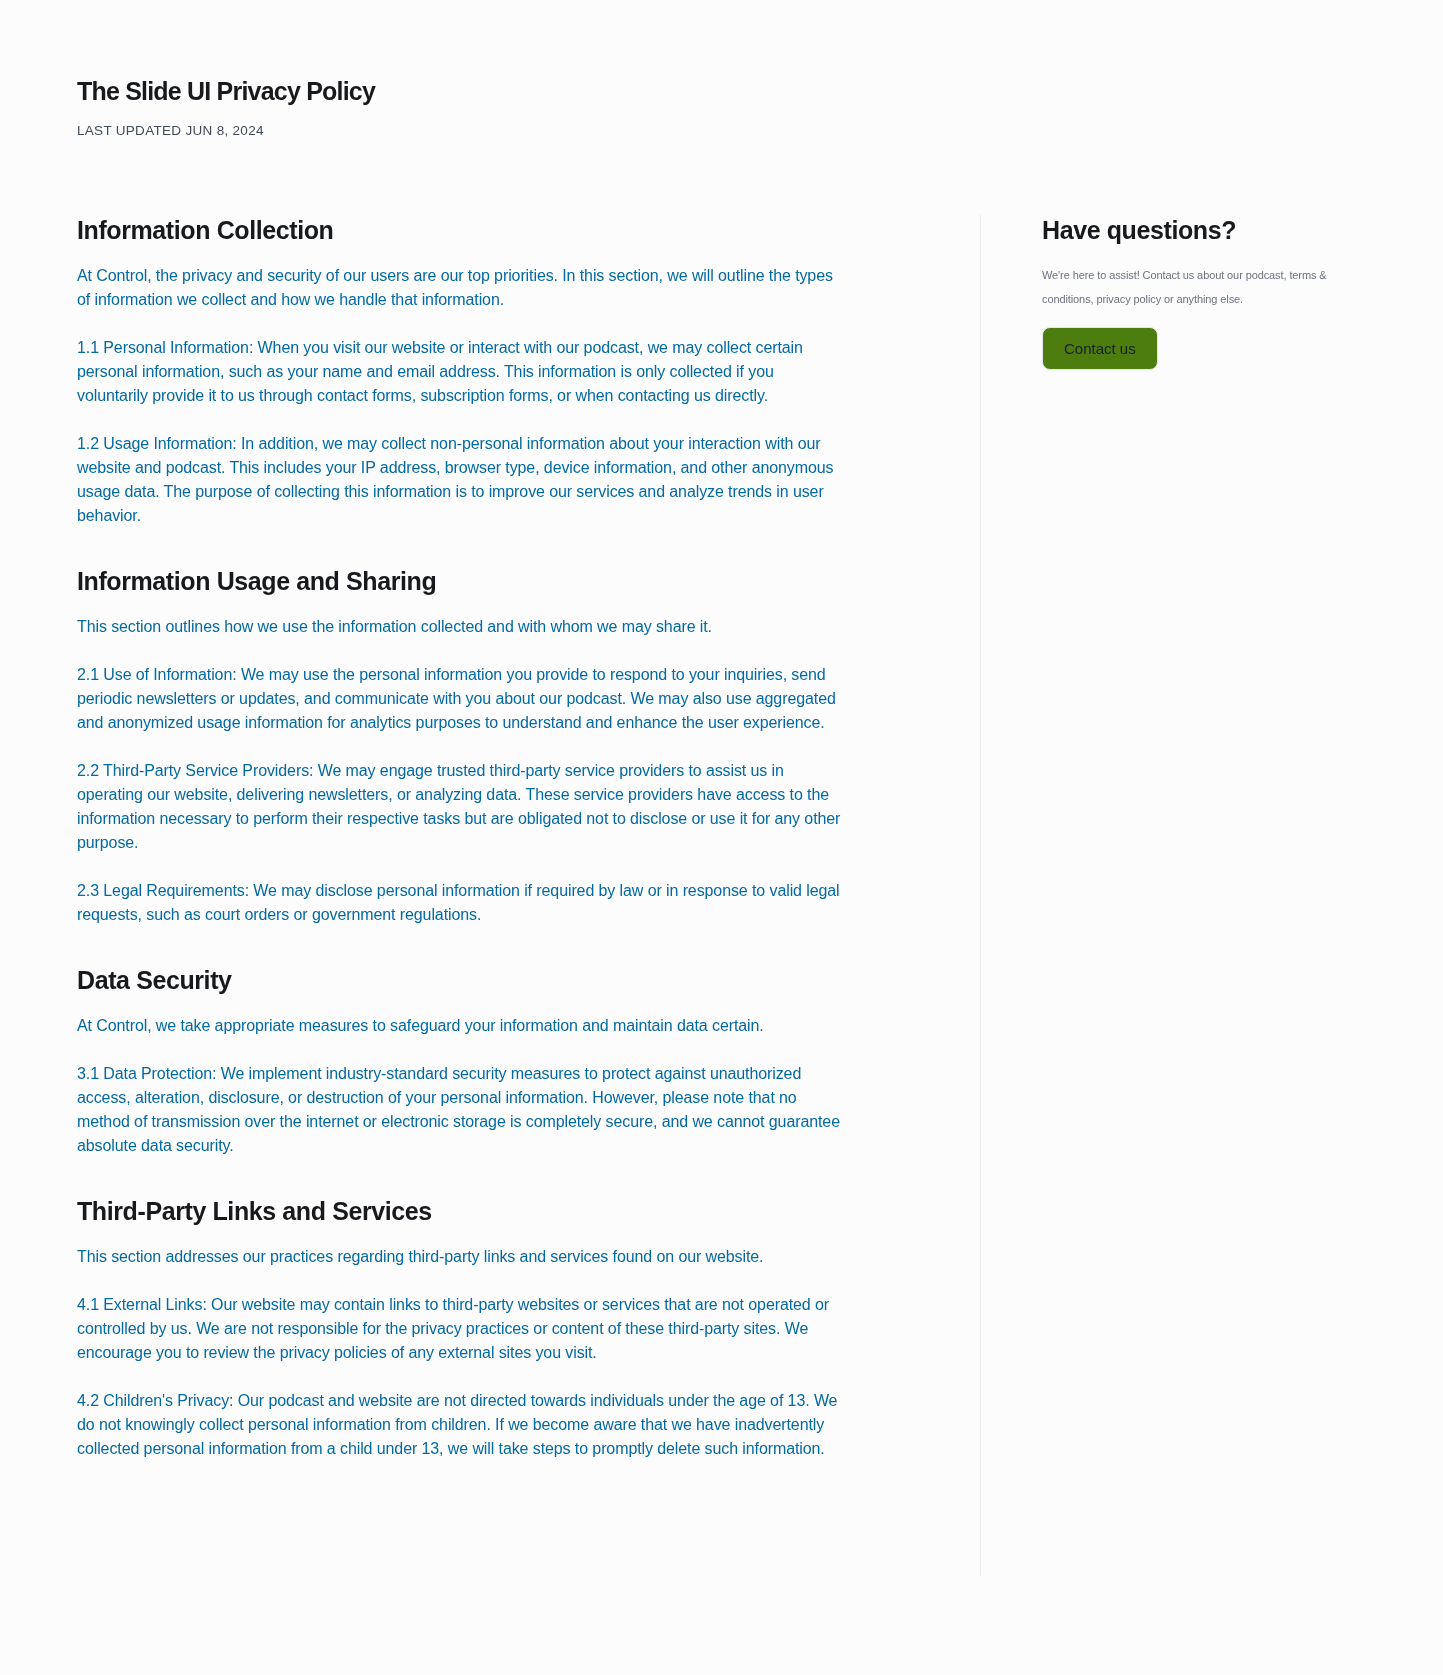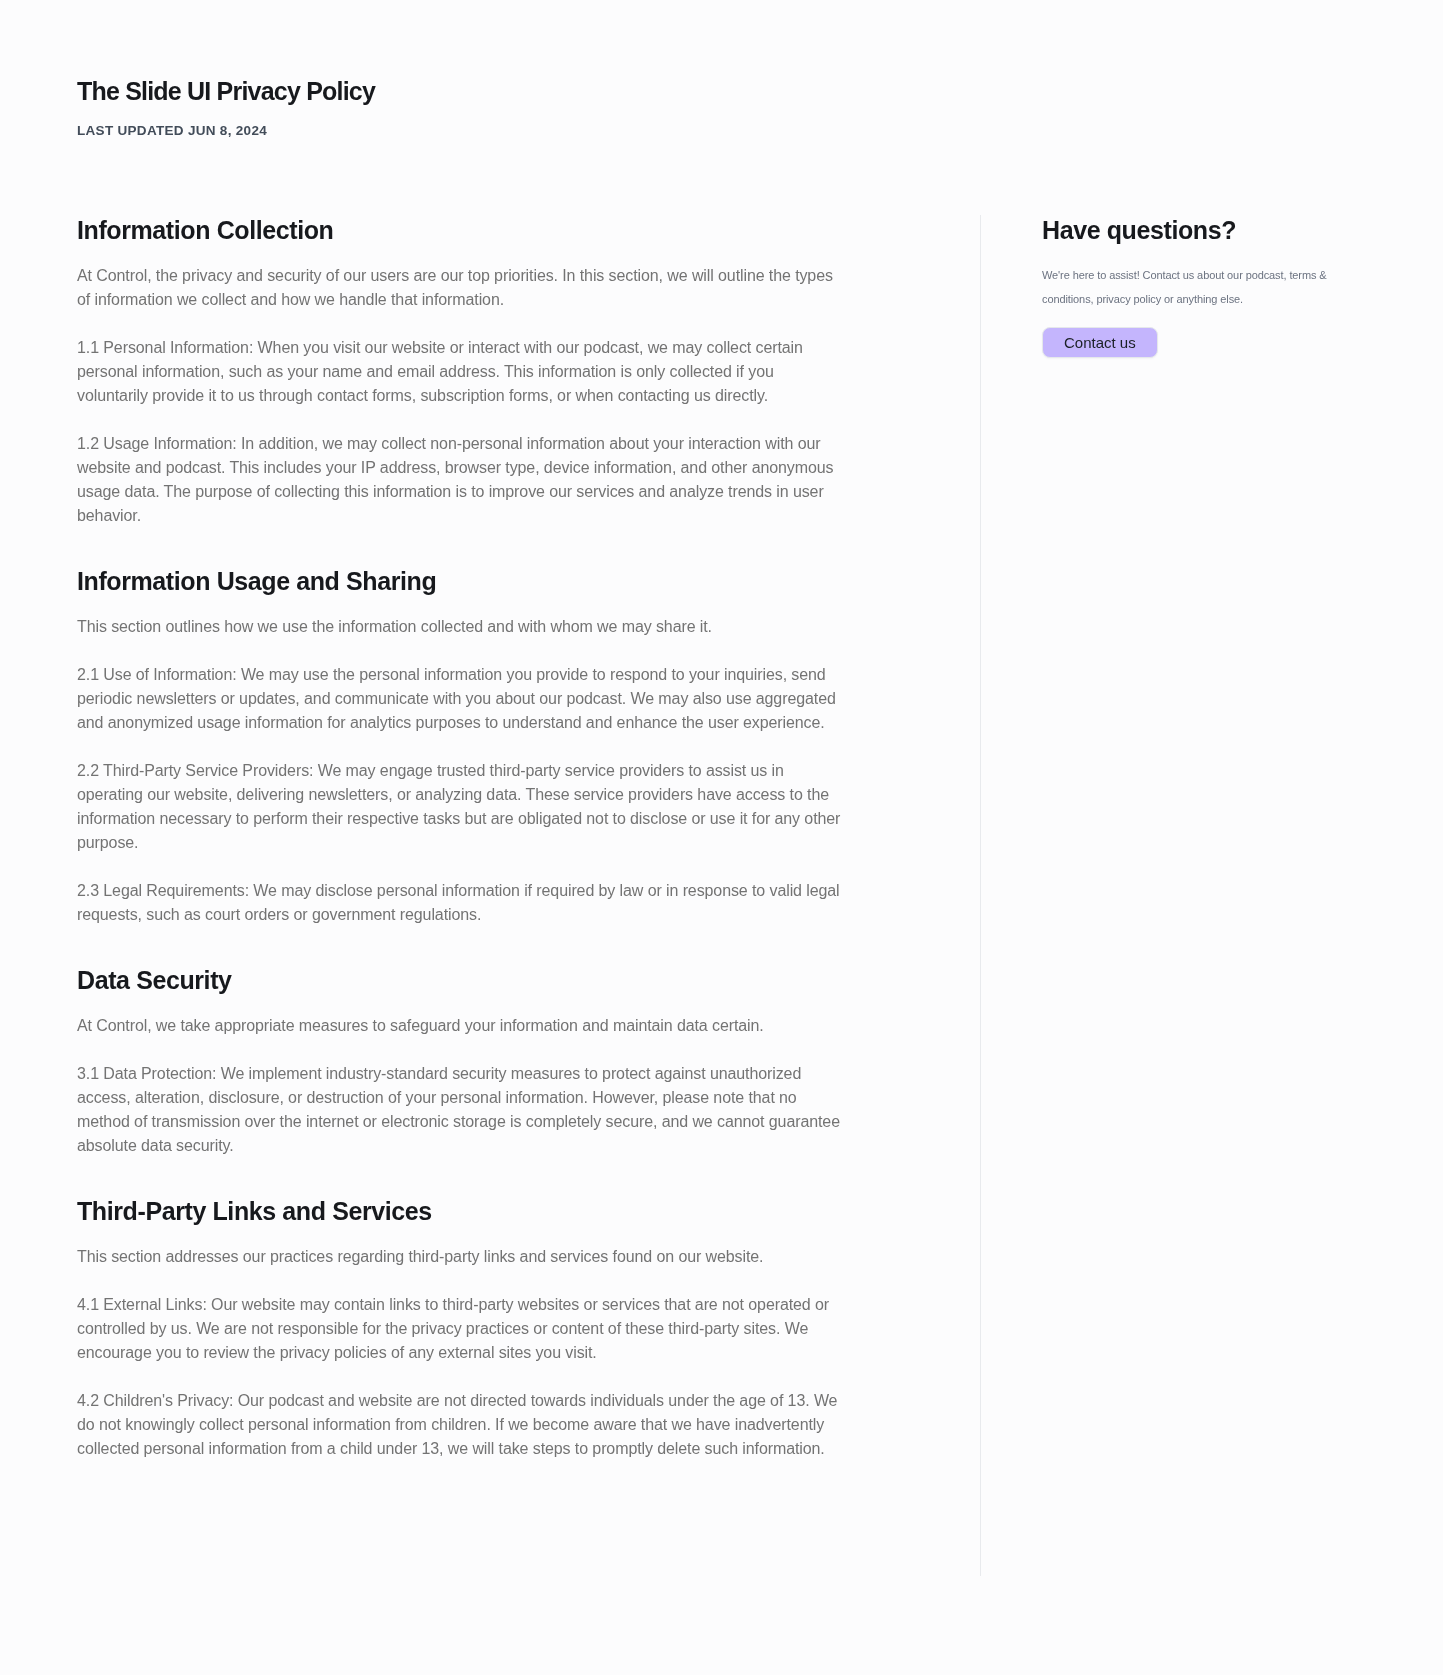--- a/index.html
+++ b/index.html
@@ -16,21 +16,20 @@
     font-weight: 700;
     color: #17191d;
     letter-spacing: -0.8px;
     line-height: 1.2;
   }
   .meta {
     margin-top: 17px;
     font-size: 13.5px;
     letter-spacing: 0.3px;
     color: #424c59;
-    font-weight: bold;
   }
 
   .columns {
     display: flex;
     align-items: stretch;
     margin-top: 77px;
     min-height: 1361px;
     gap: 17px;
   }
   .content { width: 766px; flex-shrink: 0; }
@@ -42,21 +41,21 @@
     letter-spacing: -0.4px;
     line-height: 1.2;
     margin: 38px 0 19px 0;
   }
   .section:first-child .section-heading { margin-top: 0; }
 
   .body-p {
     font-size: 16px;
     line-height: 24px;
     letter-spacing: -0.1px;
-    color: #737373;
+    color: #0369a1;
     margin-bottom: 24px;
   }
   .content .section:last-of-type .body-p:last-child { margin-bottom: 0; }
 
   .divider {
     width: 1px;
     flex-shrink: 0;
     background: #e8eaed;
     margin-left: 120px;
   }
@@ -72,24 +71,24 @@
   .sidebar-text {
     margin-top: 18px;
     font-size: 11px;
     line-height: 24px;
     letter-spacing: -0.1px;
     color: #6b7280;
   }
   .contact-btn {
     display: inline-block;
     margin-top: 16px;
-    background: #c4b5fd;
+    background: #4d7c0f;
     border: 1px solid #e5e8eb;
     border-radius: 8px;
-    padding: 6px 21px;
+    padding: 12px 21px;
     font-family: inherit;
     font-size: 15px;
     font-weight: 500;
     color: #1b2026;
     cursor: pointer;
     box-shadow: 0 1px 2px rgba(16,24,40,0.04);
   }
 </style>
 </head>
 <body>

